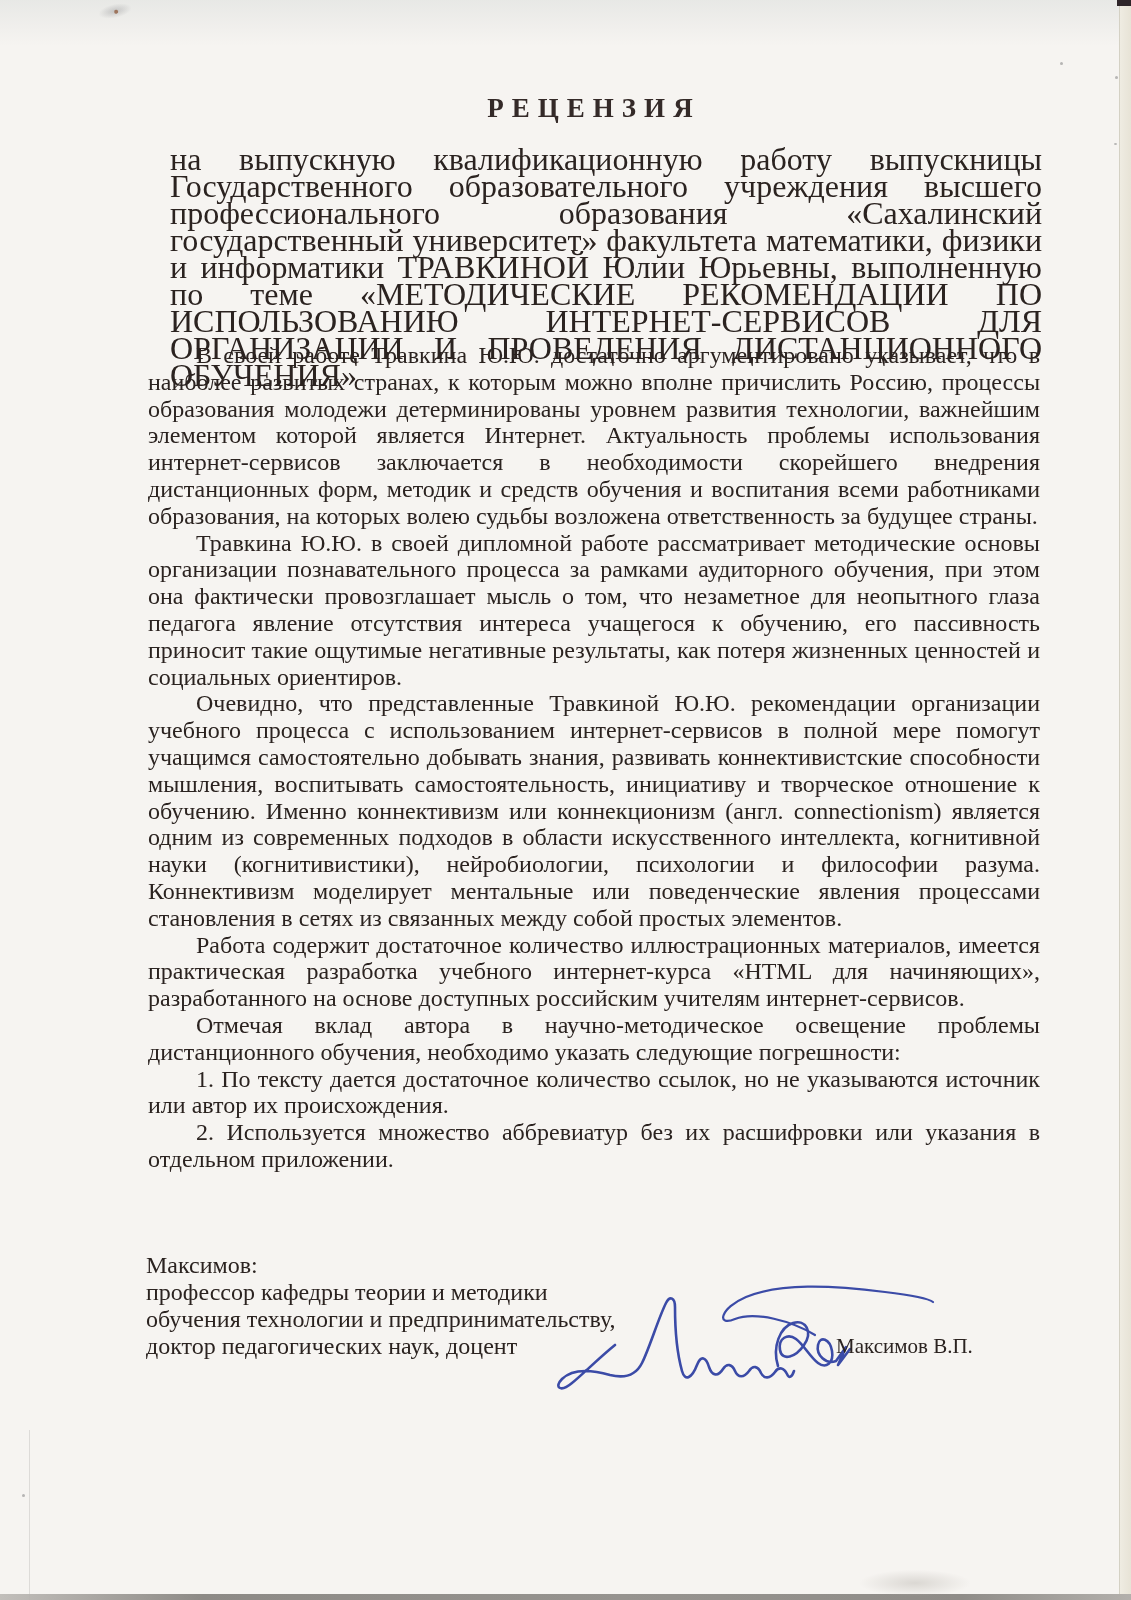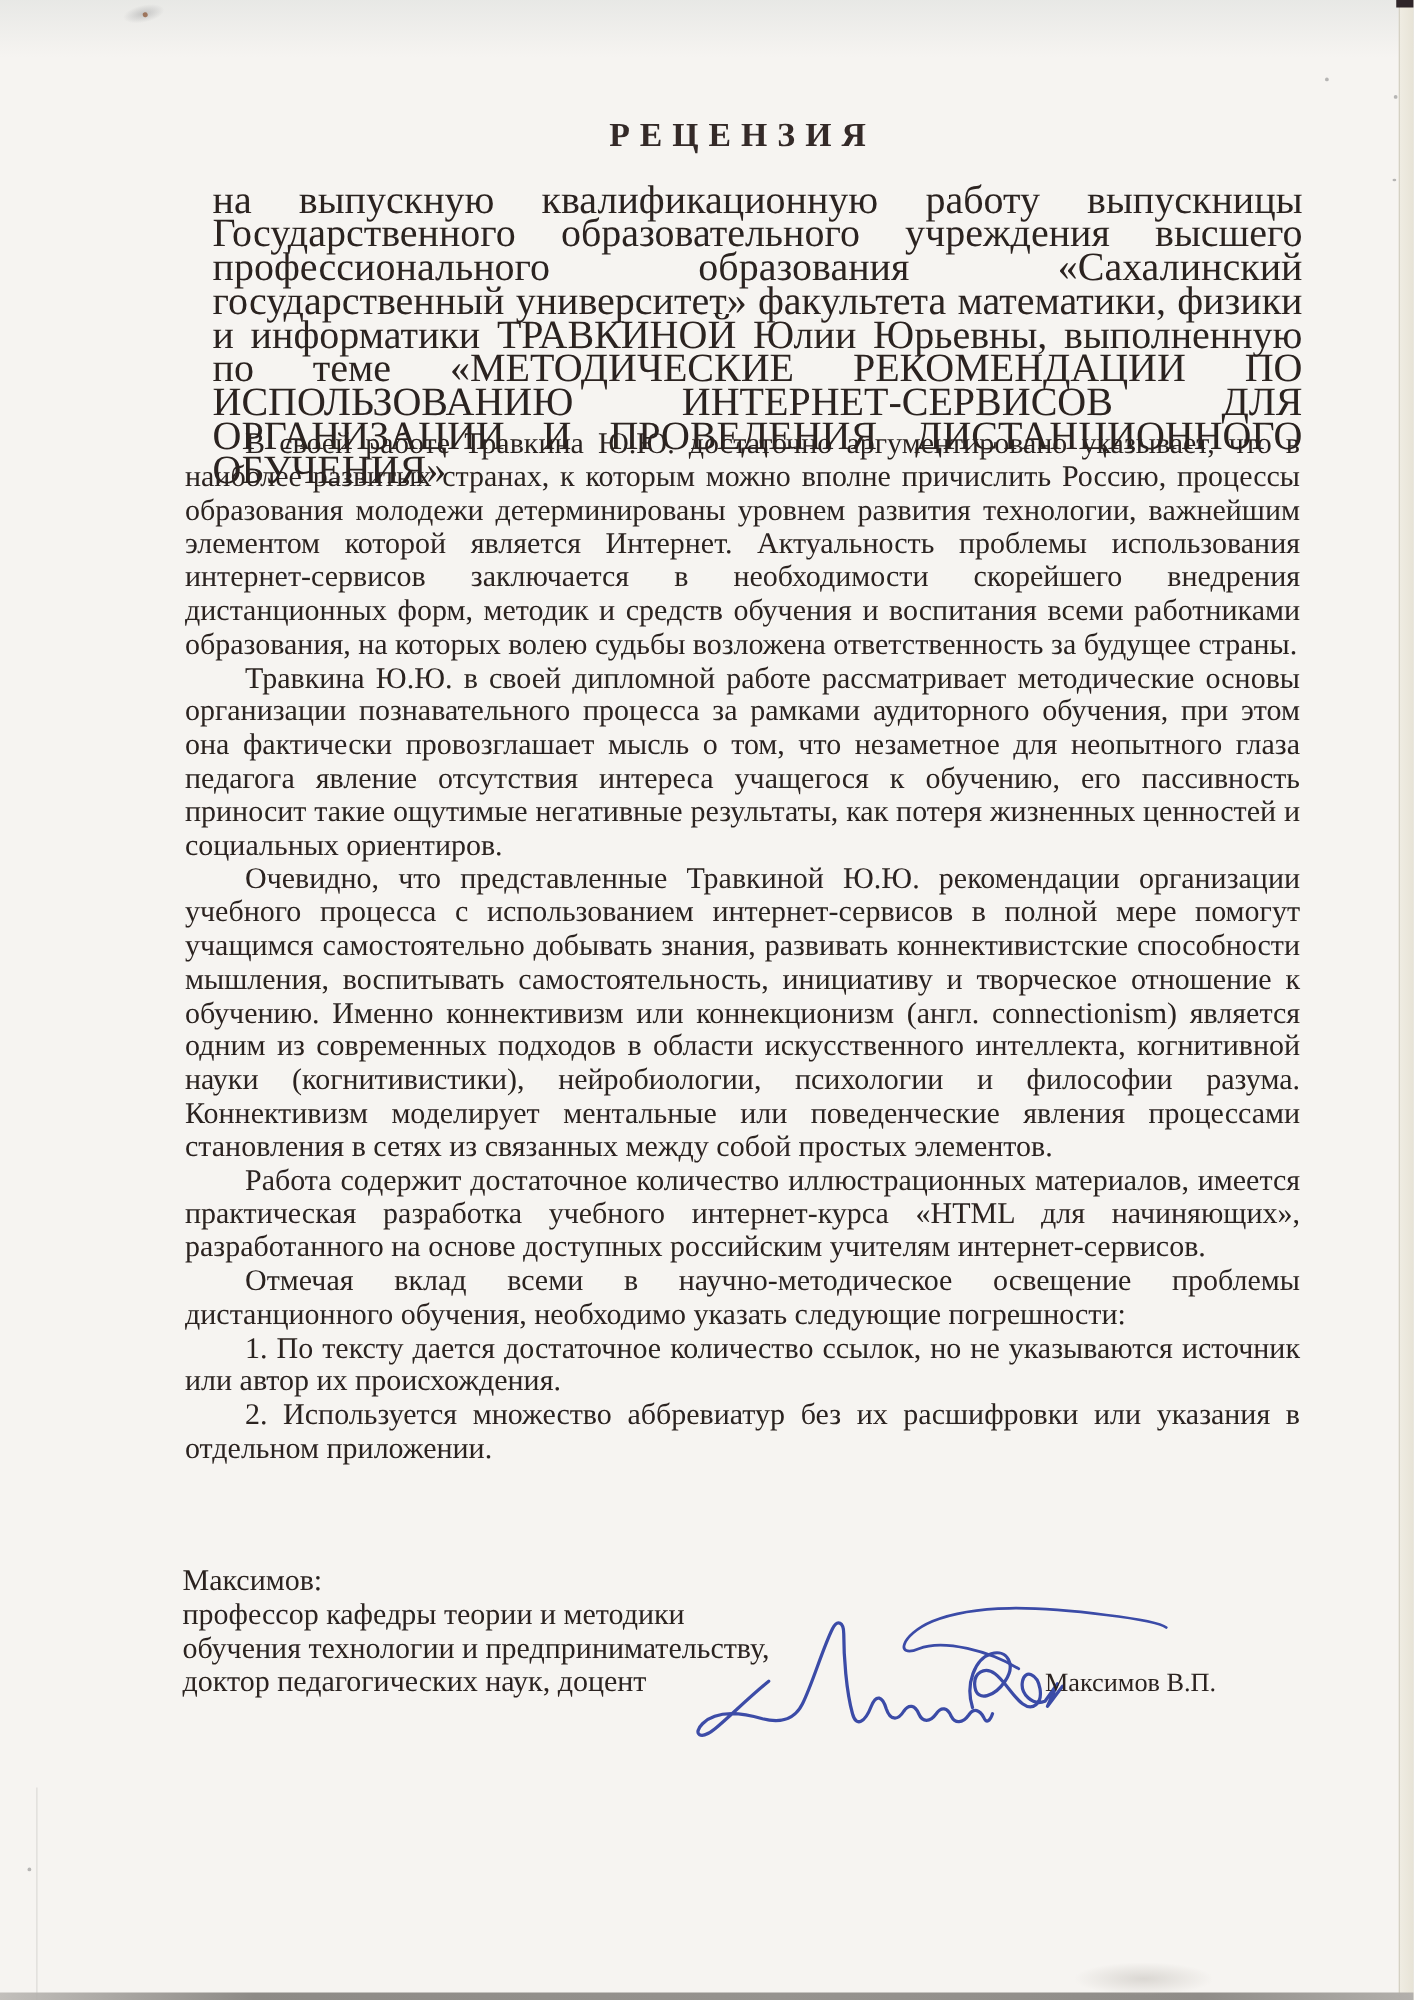--- a/index.html
+++ b/index.html
@@ -106,21 +106,21 @@
 
   <div class="title">РЕЦЕНЗИЯ</div>
 
   <div class="intro">на выпускную квалификационную работу выпускницы Государственного образовательного учреждения высшего профессионального образования «Сахалинский государственный университет» факультета математики, физики и информатики ТРАВКИНОЙ Юлии Юрьевны, выполненную по теме «МЕТОДИЧЕСКИЕ РЕКОМЕНДАЦИИ ПО ИСПОЛЬЗОВАНИЮ ИНТЕРНЕТ-СЕРВИСОВ ДЛЯ ОРГАНИЗАЦИИ И ПРОВЕДЕНИЯ ДИСТАНЦИОННОГО ОБУЧЕНИЯ»</div>
 
   <div class="bodytext">
     <p>В своей работе Травкина Ю.Ю. достаточно аргументировано указывает, что в наиболее развитых странах, к которым можно вполне причислить Россию, процессы образования молодежи детерминированы уровнем развития технологии, важнейшим элементом которой является Интернет. Актуальность проблемы использования интернет-сервисов заключается в необходимости скорейшего внедрения дистанционных форм, методик и средств обучения и воспитания всеми работниками образования, на которых волею судьбы возложена ответственность за будущее страны.</p>
     <p>Травкина Ю.Ю. в своей дипломной работе рассматривает методические основы организации познавательного процесса за рамками аудиторного обучения, при этом она фактически провозглашает мысль о том, что незаметное для неопытного глаза педагога явление отсутствия интереса учащегося к обучению, его пассивность приносит такие ощутимые негативные результаты, как потеря жизненных ценностей и социальных ориентиров.</p>
     <p>Очевидно, что представленные Травкиной Ю.Ю. рекомендации организации учебного процесса с использованием интернет-сервисов в полной мере помогут учащимся самостоятельно добывать знания, развивать коннективистские способности мышления, воспитывать самостоятельность, инициативу и творческое отношение к обучению. Именно коннективизм или коннекционизм (англ. connectionism) является одним из современных подходов в области искусственного интеллекта, когнитивной науки (когнитивистики), нейробиологии, психологии и философии разума. Коннективизм моделирует ментальные или поведенческие явления процессами становления в сетях из связанных между собой простых элементов.</p>
     <p>Работа содержит достаточное количество иллюстрационных материалов, имеется практическая разработка учебного интернет-курса «HTML для начиняющих», разработанного на основе доступных российским учителям интернет-сервисов.</p>
-    <p>Отмечая вклад всеми в научно-методическое освещение проблемы дистанционного обучения, необходимо указать следующие погрешности:</p>
+    <p>Отмечая вклад автора в научно-методическое освещение проблемы дистанционного обучения, необходимо указать следующие погрешности:</p>
     <p>1. По тексту дается достаточное количество ссылок, но не указываются источник или автор их происхождения.</p>
     <p>2. Используется множество аббревиатур без их расшифровки или указания в отдельном приложении.</p>
   </div>
 
   <div class="reviewer">
     <div class="rline">Максимов:</div>
     <div class="rline">профессор кафедры теории и методики</div>
     <div class="rline">обучения технологии и предпринимательству,</div>
     <div class="rline">доктор педагогических наук, доцент</div>
   </div>

